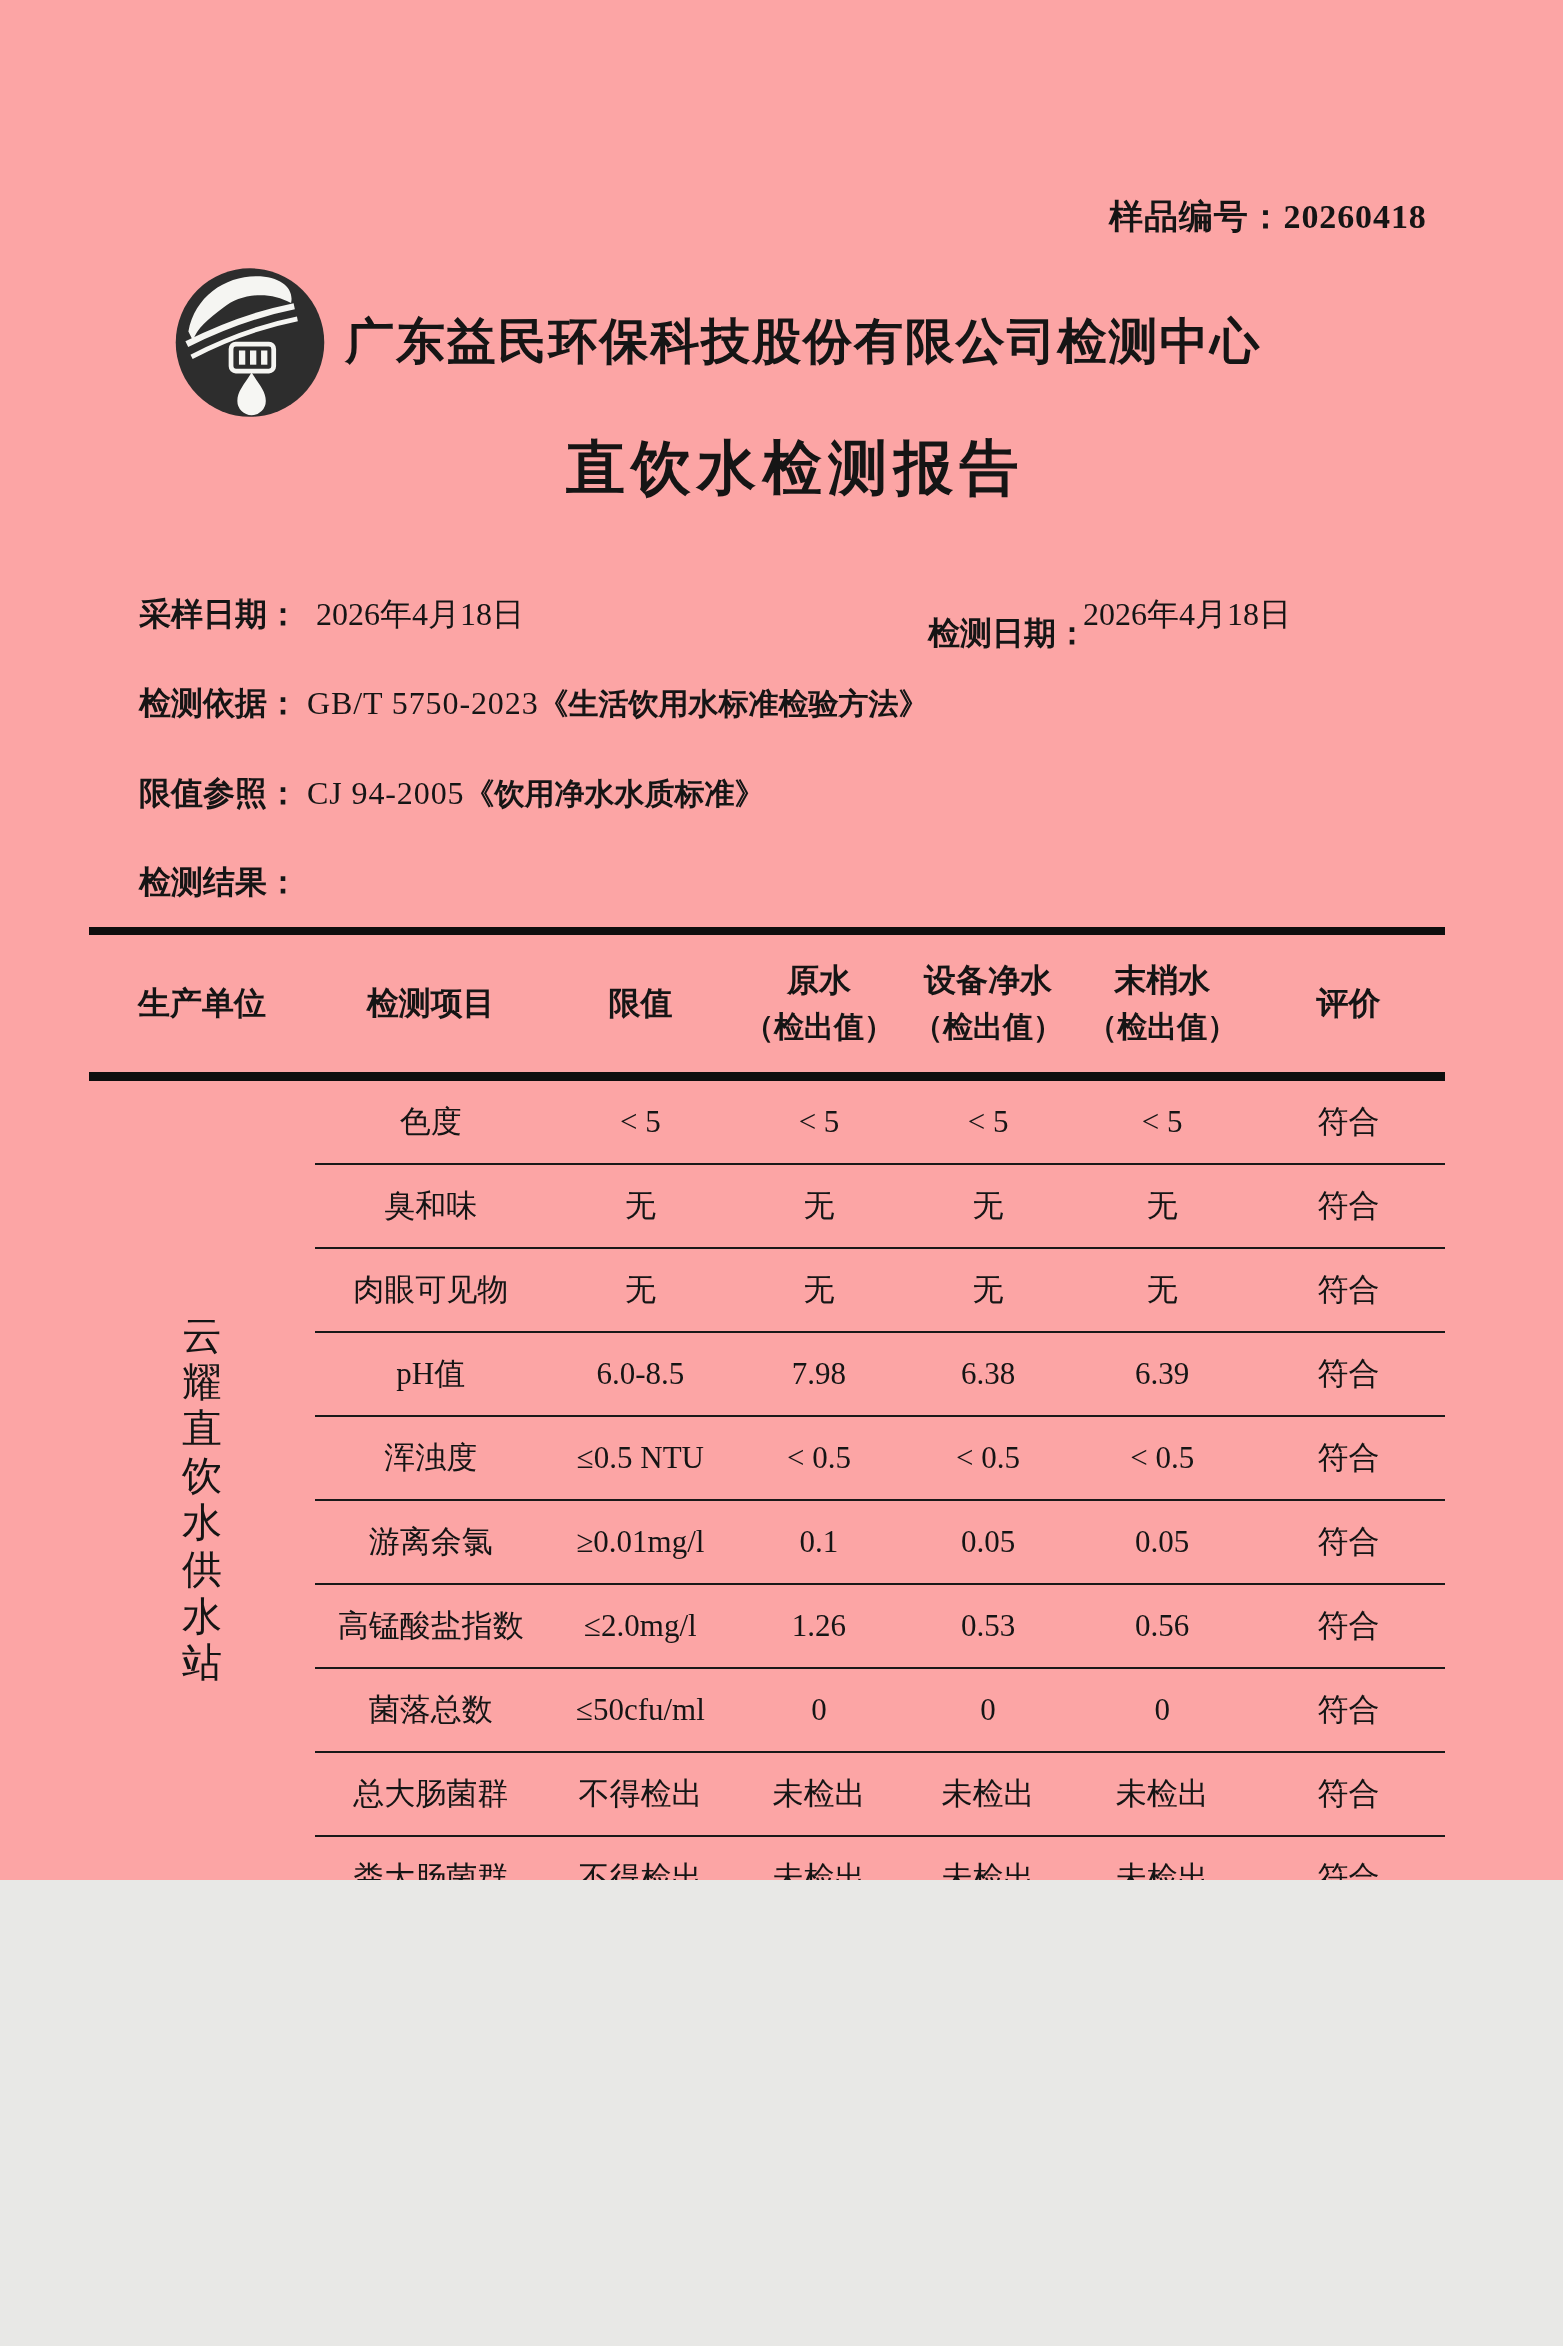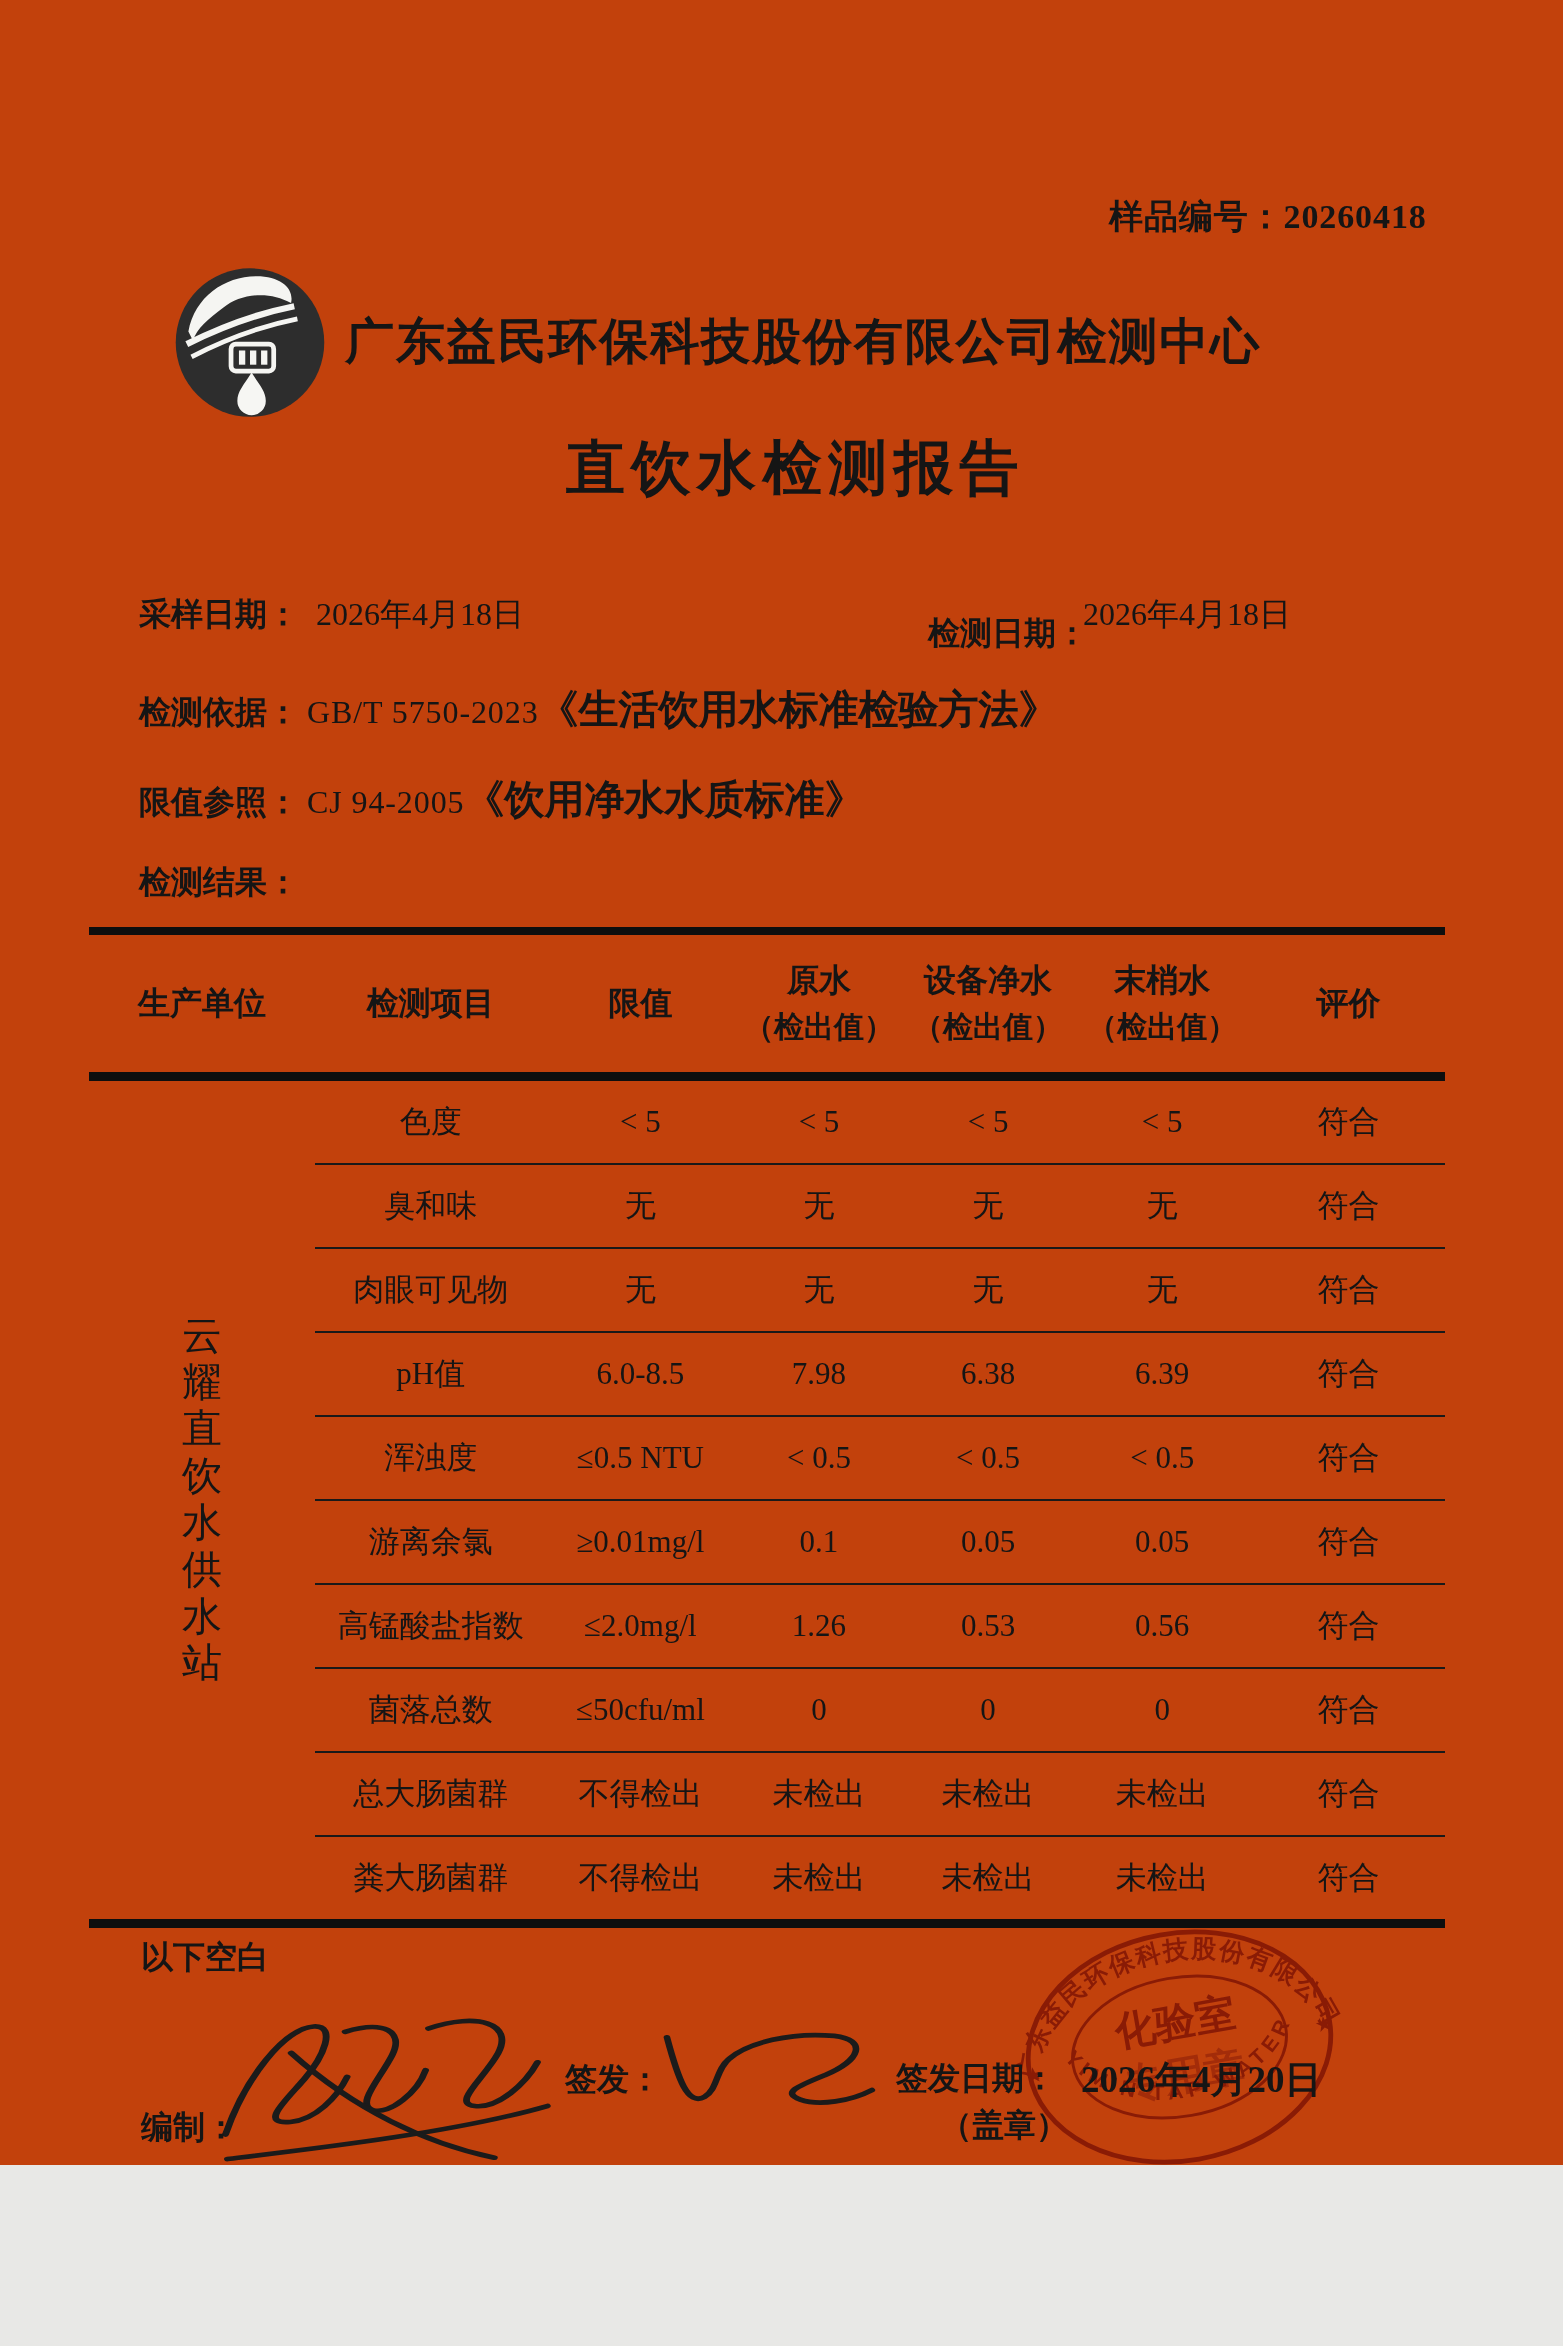--- a/index.html
+++ b/index.html
@@ -1,39 +1,39 @@
 <!DOCTYPE html>
 <html style="font-size:15px"><head>
 <meta charset="utf-8">
 <style>
   html,body{margin:0;padding:0;background:#e8e8e6;}
   .page{
-    position:relative;width:1563px;height:2165px;margin:0 auto;
-    background:#c2410c;overflow:hidden;color:#151515;
+    position:relative;width:1563px;height:1880px;margin:0 auto;
+    background:#fca5a5;overflow:hidden;color:#151515;
     font-family:"Liberation Serif","DejaVu Serif",serif;
   }
   .sans{font-family:"Liberation Sans","DejaVu Sans",sans-serif;}
   .abs{position:absolute;}
 
   #sample-no{top:194px;left:1109px;font-size:34px;font-weight:700;letter-spacing:0.9px;}
   #logo{top:260px;left:171px;width:158px;height:162px;}
   #company{top:309px;left:345px;font-size:49px;font-weight:700;letter-spacing:1.9px;}
   #title{top:429px;left:14px;width:1563px;text-align:center;font-size:59px;font-weight:700;letter-spacing:6.6px;}
 
   .meta-label{font-size:32px;font-weight:700;font-family:"Liberation Sans","DejaVu Sans",sans-serif;}
   .meta-value{font-size:32px;}
   #meta-dates{top:593px;left:0;width:1563px;height:41px;}
   #meta-dates .l1{position:absolute;left:139px;}
   #meta-dates .v1{position:absolute;left:316px;}
   #meta-dates .l2{position:absolute;left:928px;margin-top:19px;}
   #meta-dates .v2{position:absolute;left:1083px;}
   #basis-line{top:682px;left:139px;font-size:32px;}
   #limit-line{top:772px;left:139px;font-size:32px;}
   .code-text{font-size:32px;letter-spacing:0.9px;}
-  .book-name{font-size:40px;font-weight:700;font-family:Liberation Sans, sans-serif;}
+  .book-name{font-size:30px;font-weight:700;font-family:Liberation Sans, sans-serif;}
   #results-label{top:861px;left:139px;}
 
   #results-table{
     position:absolute;left:89px;top:927px;width:1356px;
     border-collapse:collapse;table-layout:fixed;
     border-top:8.5px solid #0e0e0e;border-bottom:9.4px solid #0e0e0e;
   }
   #results-table col.c-producer{width:226px;}
   #results-table col.c-item{width:231px;}
   #results-table col.c-limit{width:188px;}

